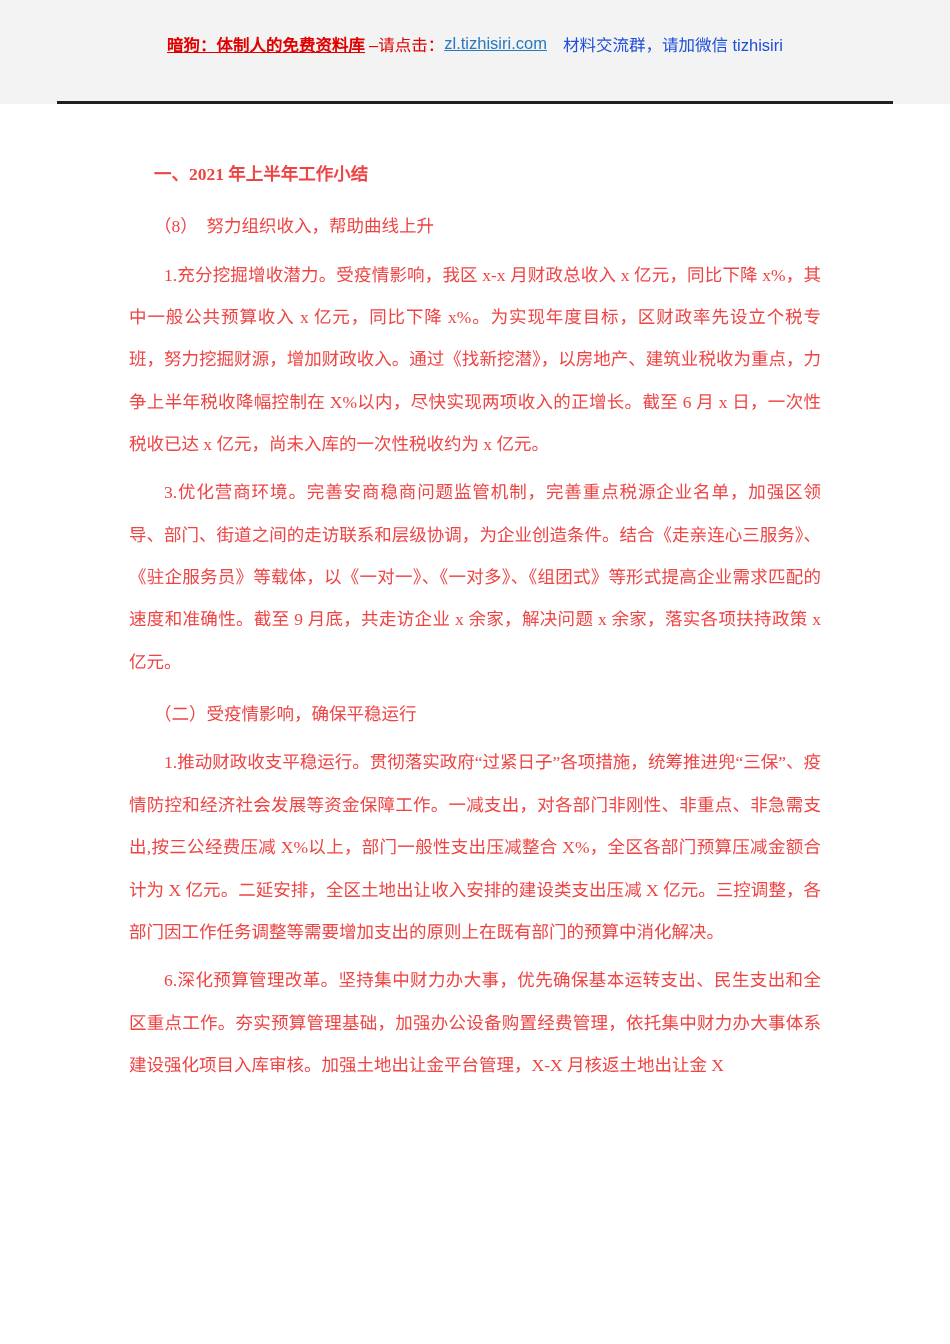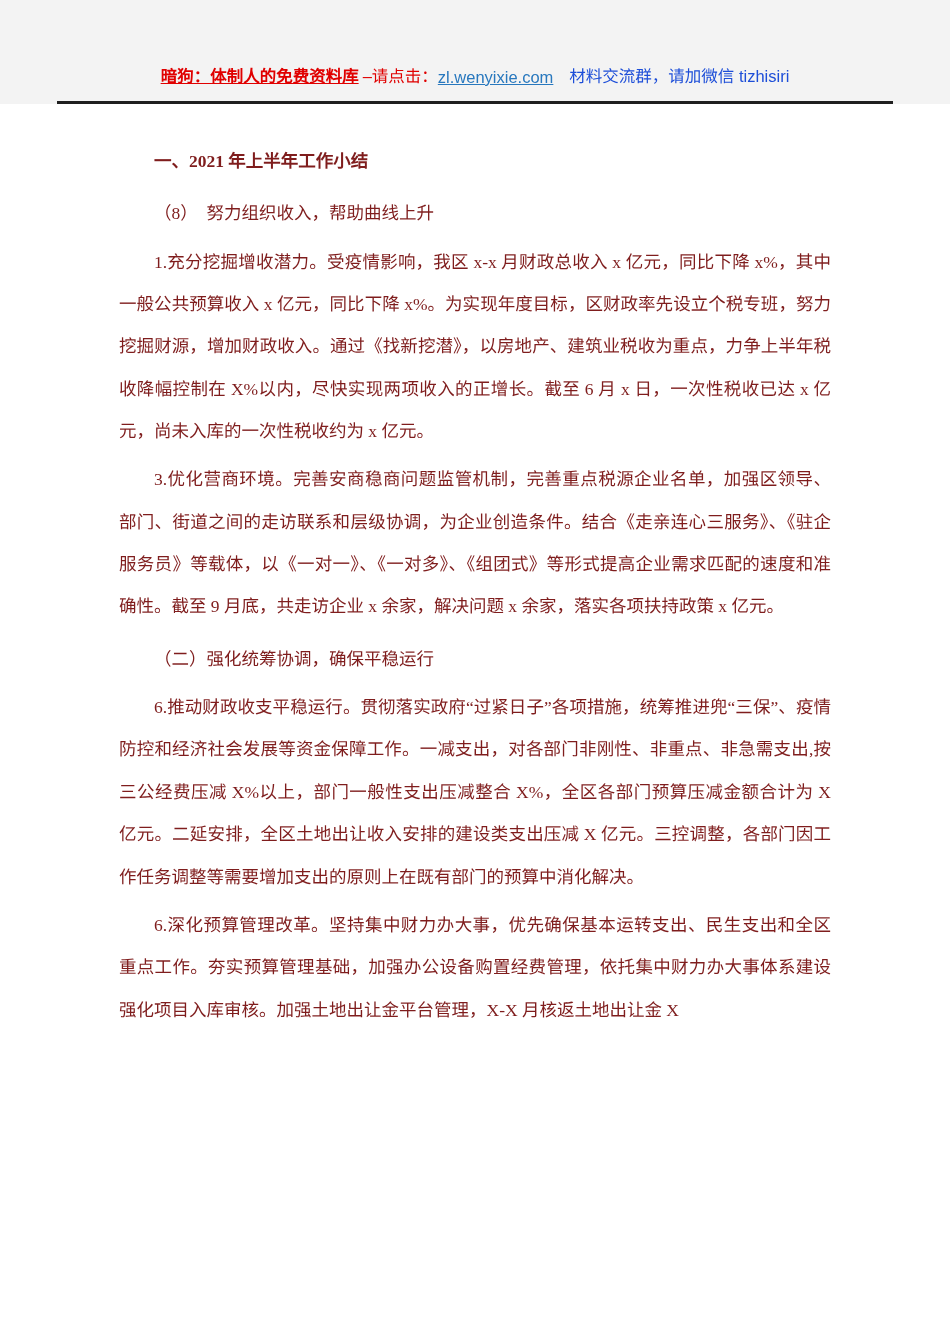--- a/index.html
+++ b/index.html
@@ -14,21 +14,21 @@
   }
   .site-header {
     background: #f3f3f3;
     height: 104px;
     width: 100%;
   }
   .site-header-inner {
     margin: 0 57px;
     height: 100%;
     display: flex;
-    align-items: flex-end;
+    align-items: center;
     justify-content: center;
     flex-wrap: nowrap;
     white-space: nowrap;
     border-bottom: 3px solid #1f1f1f;
     padding-bottom: 14px;
     font-size: 16.5px;
     font-family: "Liberation Sans", "DejaVu Sans", sans-serif;
   }
   .site-name {
     color: var(--red, #e00000);
@@ -44,60 +44,60 @@
     text-decoration: underline;
     cursor: pointer;
   }
   .wechat-info {
     color: #1d4ed8;
     margin-left: 16px;
   }
   .doc-content {
     width: 712px;
     margin: 0 auto;
-    padding-top: 30px;
+    padding-top: 43px;
     padding-bottom: 60px;
     font-size: 17.5px;
     line-height: 2.42;
     text-align: justify;
-    color: #7f1d1d;
+    color: #ef4444;
   }
   .doc-title {
     font-weight: bold;
     text-indent: 2em;
     margin: 6px 0 4px 0;
   }
   .section-heading {
     text-indent: 2em;
     margin: 10px 0 4px 0;
   }
   p.para {
     text-indent: 2em;
-    margin: 6px 0;
+    margin: 6px 10px;
   }
 </style>
 </head>
 <body>
 
 <div class="site-header">
   <div class="site-header-inner">
     <span class="site-name">暗狗：体制人的免费资料库</span>
     <span class="click-hint">–请点击：</span>
-    <a class="site-link">zl.wenyixie.com</a>
+    <a class="site-link">zl.tizhisiri.com</a>
     <span class="wechat-info">材料交流群，请加微信 tizhisiri</span>
   </div>
 </div>
 
 <div class="doc-content">
 
   <div class="doc-title">一、2021 年上半年工作小结</div>
 
   <div class="section-heading">（8）　努力组织收入，帮助曲线上升</div>
 
   <p class="para">1.充分挖掘增收潜力。受疫情影响，我区 x-x 月财政总收入 x 亿元，同比下降 x%，其中一般公共预算收入 x 亿元，同比下降 x%。为实现年度目标，区财政率先设立个税专班，努力挖掘财源，增加财政收入。通过《找新挖潜》，以房地产、建筑业税收为重点，力争上半年税收降幅控制在 X%以内，尽快实现两项收入的正增长。截至 6 月 x 日，一次性税收已达 x 亿元，尚未入库的一次性税收约为 x 亿元。</p>
   <p class="para">3.优化营商环境。完善安商稳商问题监管机制，完善重点税源企业名单，加强区领导、部门、街道之间的走访联系和层级协调，为企业创造条件。结合《走亲连心三服务》、《驻企服务员》等载体，以《一对一》、《一对多》、《组团式》等形式提高企业需求匹配的速度和准确性。截至 9 月底，共走访企业 x 余家，解决问题 x 余家，落实各项扶持政策 x 亿元。</p>
 
-  <div class="section-heading">（二）强化统筹协调，确保平稳运行</div>
+  <div class="section-heading">（二）受疫情影响，确保平稳运行</div>
 
-  <p class="para">6.推动财政收支平稳运行。贯彻落实政府“过紧日子”各项措施，统筹推进兜“三保”、疫情防控和经济社会发展等资金保障工作。一减支出，对各部门非刚性、非重点、非急需支出,按三公经费压减 X%以上，部门一般性支出压减整合 X%，全区各部门预算压减金额合计为 X 亿元。二延安排，全区土地出让收入安排的建设类支出压减 X 亿元。三控调整，各部门因工作任务调整等需要增加支出的原则上在既有部门的预算中消化解决。</p>
+  <p class="para">1.推动财政收支平稳运行。贯彻落实政府“过紧日子”各项措施，统筹推进兜“三保”、疫情防控和经济社会发展等资金保障工作。一减支出，对各部门非刚性、非重点、非急需支出,按三公经费压减 X%以上，部门一般性支出压减整合 X%，全区各部门预算压减金额合计为 X 亿元。二延安排，全区土地出让收入安排的建设类支出压减 X 亿元。三控调整，各部门因工作任务调整等需要增加支出的原则上在既有部门的预算中消化解决。</p>
   <p class="para">6.深化预算管理改革。坚持集中财力办大事，优先确保基本运转支出、民生支出和全区重点工作。夯实预算管理基础，加强办公设备购置经费管理，依托集中财力办大事体系建设强化项目入库审核。加强土地出让金平台管理，X-X 月核返土地出让金 X</p>
 
 </div>
 
 </body></html>

